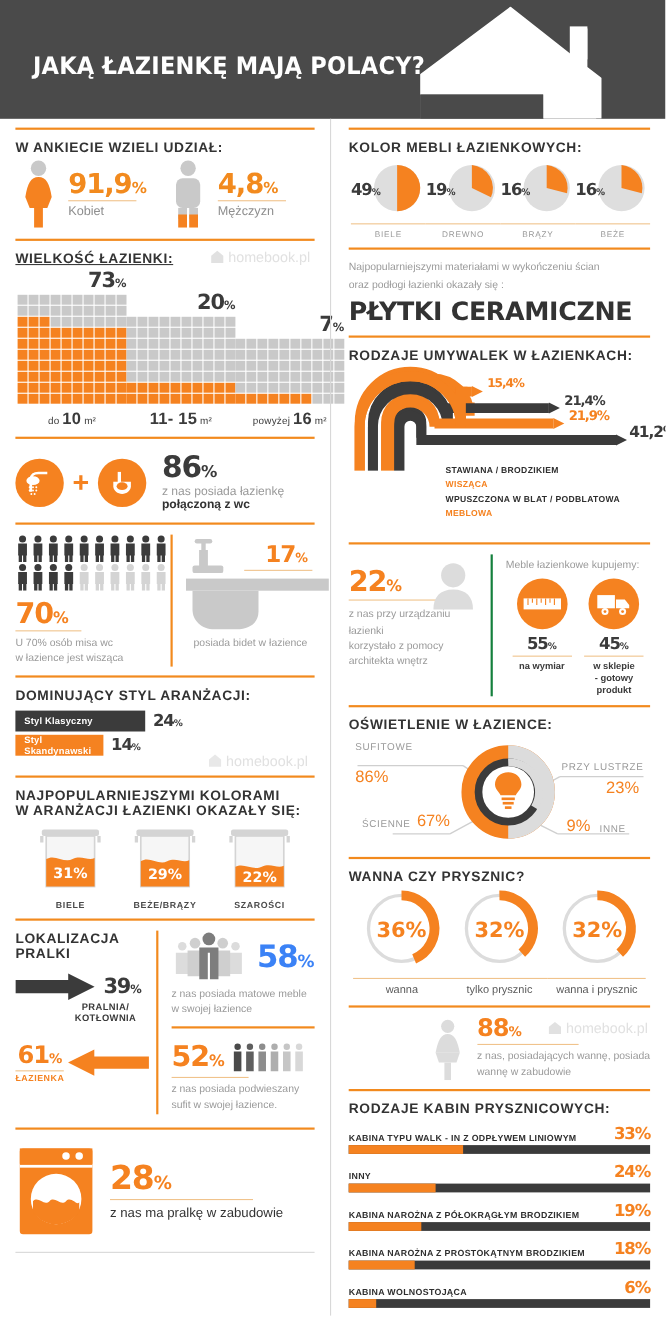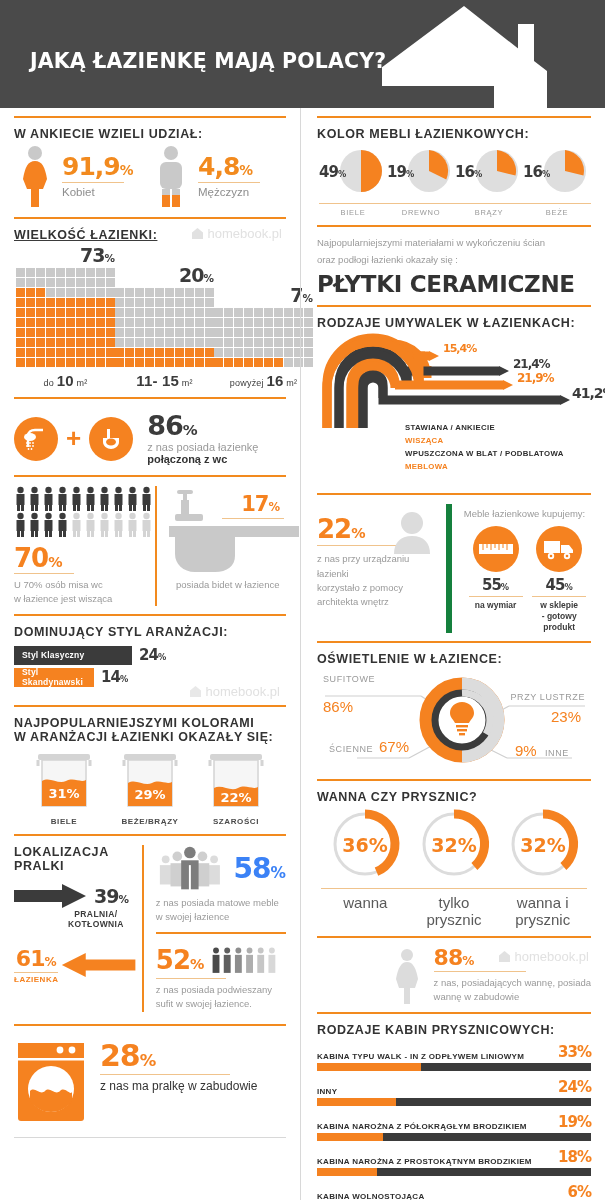--- a/index.html
+++ b/index.html
@@ -93,59 +93,59 @@
   .arrowrow { display:flex; align-items:center; margin-top:10px; }
   .n39 { font-size:19px; margin-left:6px; }
   .lbl39 { font-size:8.5px; font-weight:bold; letter-spacing:0.4px; text-align:center; margin-left:42px; line-height:1.25; }
   .n61 { font-size:22px; color:#f58220; }
   .lbl61 { font-size:8px; font-weight:bold; color:#f58220; letter-spacing:0.5px; }
   .r58 { display:flex; align-items:center; }
   .r58 .n { font-size:28px; color:#3b82f6; margin-left:10px; }
   .mini { font-size:9.5px; color:#9a9a9a; line-height:1.5; margin-top:3px; }
 
   
-  .wash { display:flex; padding:6px 0 0; }
+  .wash { display:flex; align-items:center; padding:6px 0 0; }
   .wash .n { font-size:30px; color:#f58220; line-height:1; }
   .wash .t { font-size:12px; color:#333; margin-top:4px; }
 
   
   .donuts { display:flex; justify-content:space-between; padding:6px 2px 0; }
   .dn { width:68px; text-align:center; position:relative; }
   .dn .wrap { position:relative; height:52px; }
   .dn .v { position:absolute; left:0; top:16px; font-size:15px; }
   .dn .lbl { font-size:7.5px; letter-spacing:0.7px; color:#9a9a9a; margin-top:4px; padding-top:4px; border-top:1px solid #f0c38c; }
 
   .ptext { font-size:9.5px; color:#9a9a9a; line-height:1.55; margin-top:2px; }
   .bigline { font-size:23px; font-weight:bold; letter-spacing:-0.3px; color:#333;
              font-family:"DejaVu Sans", sans-serif; margin:4px 0 2px; }
 
   
   .uchart { position:relative; height:155px; }
 
   
   .arch { display:flex; }
   .arch .a { width:47%; position:relative; padding-right:6px; }
-  .arch .b { width:53%; padding-left:12px; border-left:6px solid #15803d; }
+  .arch .b { width:53%; padding-left:12px; border-left:2px solid #15803d; }
   .n22 { font-size:26px; color:#f58220; line-height:1; margin-top:12px; }
   .shopgrid { display:flex; justify-content:space-around; margin-top:4px; }
   .shop { text-align:center; width:74px; }
   .shop .cc { width:46px; height:46px; border-radius:50%; background:#f58220; margin:0 auto; display:flex; align-items:center; justify-content:center; }
   .shop .v { font-size:15px; margin-top:4px; }
   .shop .ln { height:1px; background:#f0c38c; margin:2px auto 3px; width:54px; }
   .shop .t { font-size:8.5px; font-weight:bold; color:#3b3b3b; line-height:1.3; }
 
   
   .light { position:relative; height:105px; }
   .light .lab { position:absolute; font-size:9px; letter-spacing:0.6px; color:#9a9a9a; }
   .light .val { position:absolute; font-size:15px; color:#f58220; }
 
   
   .rings { display:flex; justify-content:space-between; padding:4px 4px 0; }
   .rg { width:90px; text-align:center; }
-  .rg .lbl { font-size:15px; color:#5a5a5a; margin-top:4px; padding-top:5px; border-top:1px solid #f0c38c; }
+  .rg .lbl { font-size:10px; color:#5a5a5a; margin-top:4px; padding-top:5px; border-top:1px solid #f0c38c; }
 
   
   .r88 { display:flex; align-items:center; position:relative;justify-content:flex-end; }
   .r88 .n { font-size:22px; color:#f58220; line-height:1; }
 
   
   .cab { margin-bottom:7px; position:relative; }
   .cab .top { display:flex; justify-content:space-between; align-items:flex-end; }
   .cab .nm { font-size:8px; font-weight:bold; letter-spacing:0.3px; color:#2e2e2e; }
   .cab .vv { font-size:15px; color:#f58220; }
@@ -907,21 +907,21 @@
           <polygon points="186,48 196,53 186,58" fill="#f58220"></polygon>
           <polygon points="243,63 253,68 243,73" fill="#3b3b3b"></polygon>
           <rect x="0" y="96" width="88" height="56" fill="#ffffff"></rect>
           <rect x="0" y="96" width="86" height="56" fill="#ffffff"></rect>
         </svg>
         <div style="position:absolute; left:126px; top:12px; font-size:11px; font-weight:bold; color:#f58220;" class="bignum">15,4%</div>
         <div style="position:absolute; left:196px; top:27px; font-size:12px; font-weight:bold; color:#3b3b3b;" class="bignum">21,4%</div>
         <div style="position:absolute; left:200px; top:41px; font-size:12px; font-weight:bold; color:#f58220;" class="bignum">21,9%</div>
         <div style="position:absolute; left:255px; top:55px; font-size:14px; font-weight:bold; color:#3b3b3b;" class="bignum">41,2%</div>
         <div style="position:absolute; left:88px; top:92px;">
-          <div style="font-size:7.8px; font-weight:bold; letter-spacing:0.3px; color:#2e2e2e; line-height:1.65;">STAWIANA / ANKIECIE</div>
+          <div style="font-size:7.8px; font-weight:bold; letter-spacing:0.3px; color:#2e2e2e; line-height:1.65;">STAWIANA / BRODZIKIEM</div>
           <div style="font-size:7.8px; font-weight:bold; letter-spacing:0.3px; color:#f58220; line-height:1.65;">WISZĄCA</div>
           <div style="font-size:7.8px; font-weight:bold; letter-spacing:0.3px; color:#2e2e2e; line-height:1.65;">WPUSZCZONA W BLAT / PODBLATOWA</div>
           <div style="font-size:7.8px; font-weight:bold; letter-spacing:0.3px; color:#f58220; line-height:1.65;">MEBLOWA</div>
         </div>
       </div>
 
       <div class="hr-o"></div>
 
       <div class="arch">
         <div class="a">

